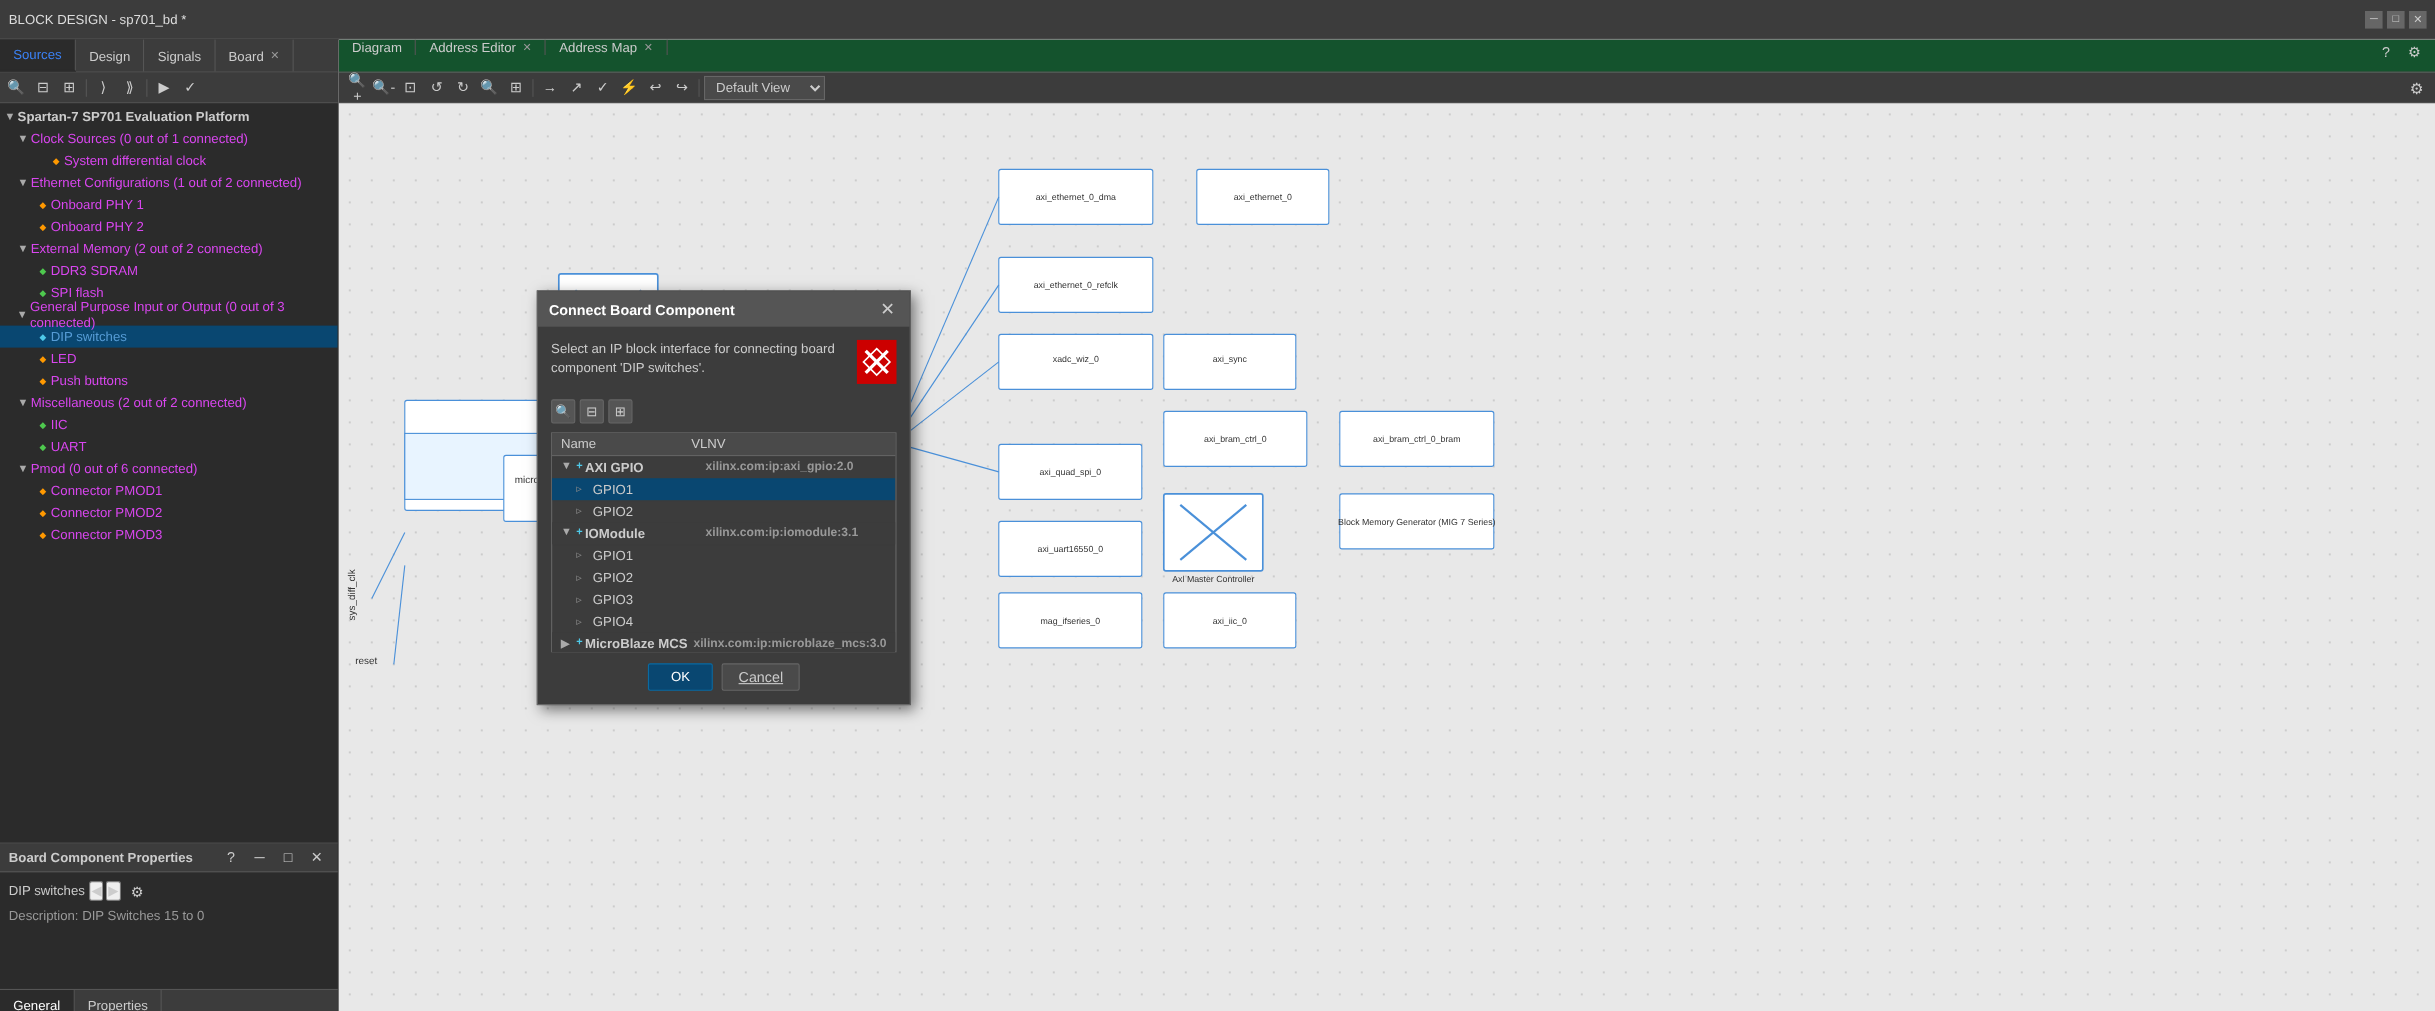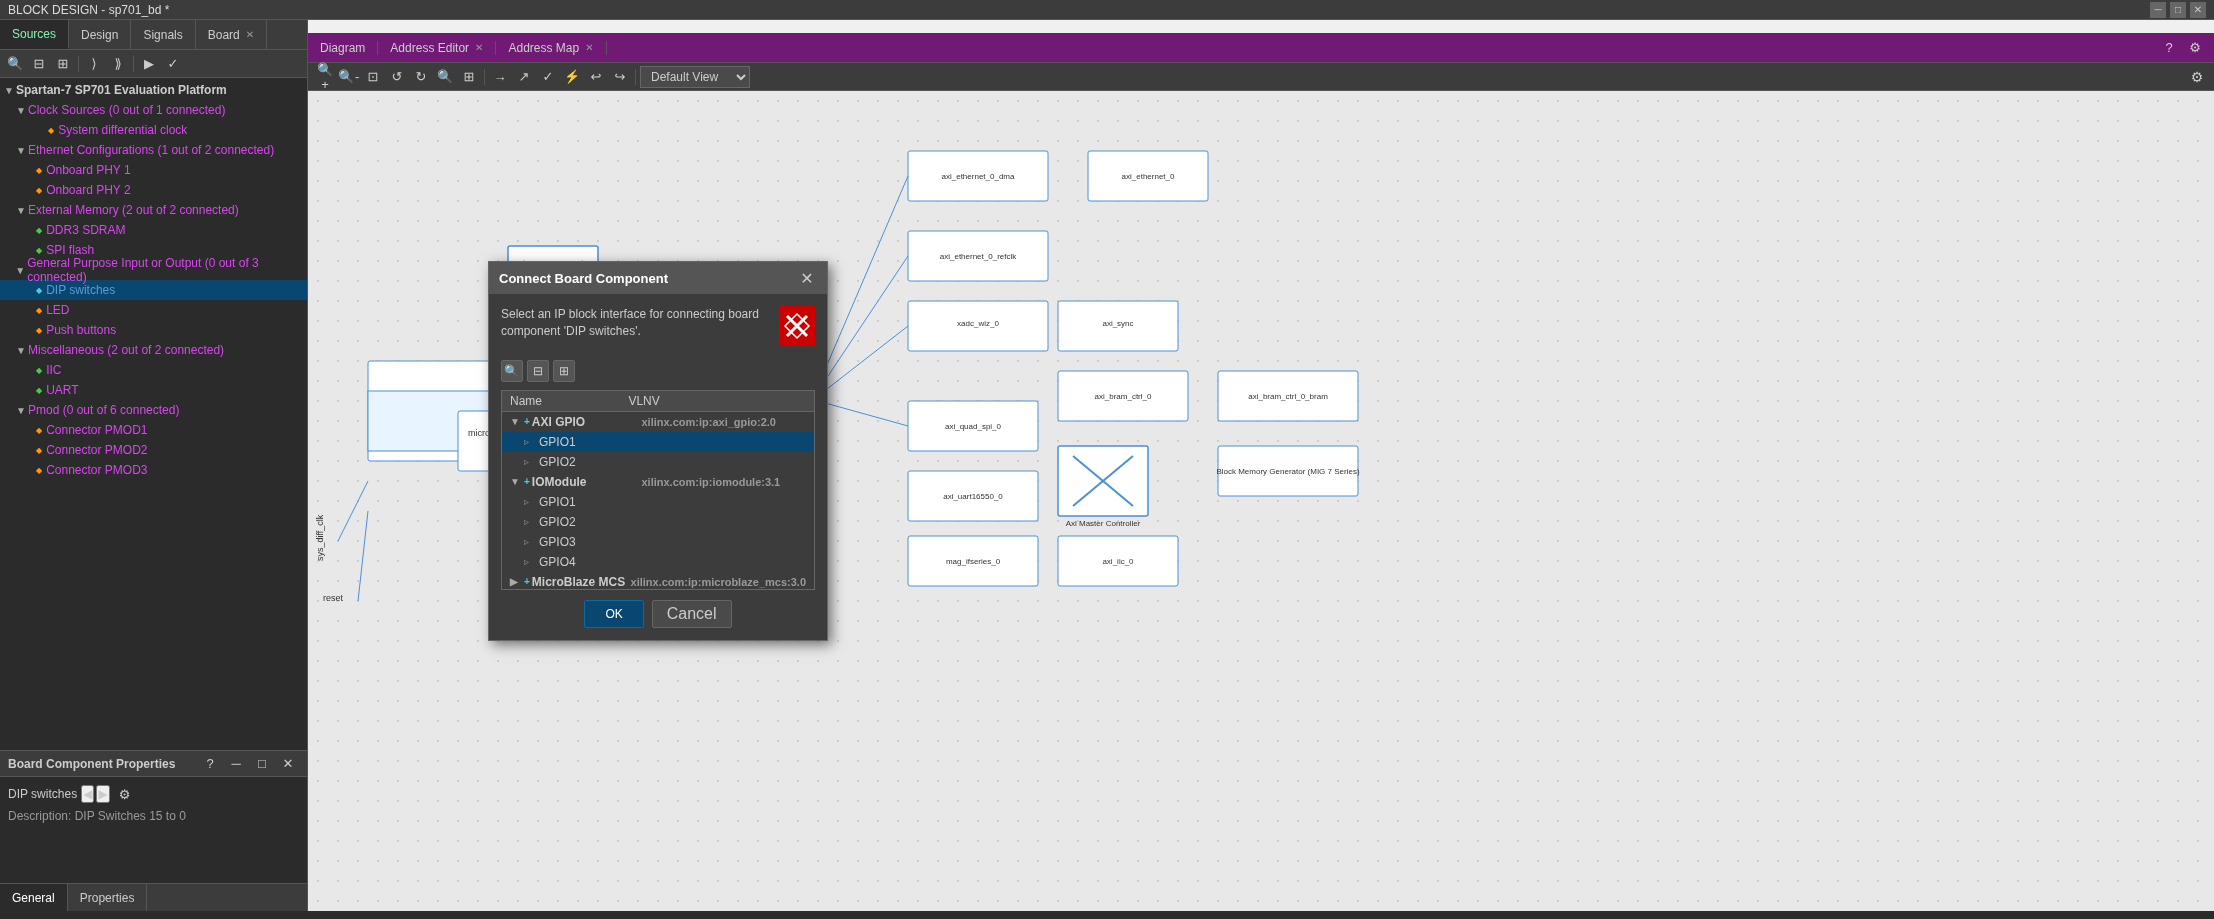--- a/index.html
+++ b/index.html
@@ -1,42 +1,42 @@
 <!DOCTYPE html>
 <html><head>
   <meta charset="utf-8">
   <style>
     * { box-sizing: border-box; margin: 0; padding: 0; }
     body { font-family: 'Segoe UI', Arial, sans-serif; font-size: 12px; background: #2b2b2b; color: #ccc; overflow: hidden; width: 2214px; height: 919px; }
 
     
     .title-bar {
       background: #3c3c3c;
-      height: 20px;
+      height: 36px;
       display: flex;
       align-items: center;
       padding: 0 8px;
       font-size: 12px;
       color: #ddd;
       border-bottom: 1px solid #555;
     }
     .title-bar-text { flex: 1; }
     .title-bar-controls { display: flex; gap: 4px; }
     .title-bar-btn { width: 16px; height: 16px; background: #666; border: none; color: #ccc; font-size: 10px; cursor: pointer; display: flex; align-items: center; justify-content: center; }
 
     
     .main-container { display: flex; height: calc(919px - 28px); }
 
     
     .left-panel { width: 308px; display: flex; flex-direction: column; background: #2b2b2b; border-right: 1px solid #555; flex-shrink: 0; }
 
     
     .tab-bar { display: flex; background: #3c3c3c; border-bottom: 1px solid #555; height: 30px; align-items: stretch; }
     .tab { padding: 0 12px; display: flex; align-items: center; cursor: pointer; font-size: 12px; color: #ccc; border-right: 1px solid #555; white-space: nowrap; }
-    .tab.active { background: #2b2b2b; color: #86efac; border-bottom: 2px solid #2b2b2b; }
+    .tab.active { background: #2b2b2b; color: #3b82f6; border-bottom: 2px solid #2b2b2b; }
     .tab .close-btn { margin-left: 6px; font-size: 10px; color: #999; cursor: pointer; }
 
     
     .toolbar { display: flex; align-items: center; padding: 3px 4px; background: #3c3c3c; border-bottom: 1px solid #555; gap: 2px; height: 28px; }
     .tool-btn { width: 22px; height: 22px; background: transparent; border: 1px solid transparent; color: #ccc; font-size: 13px; cursor: pointer; display: flex; align-items: center; justify-content: center; border-radius: 2px; }
     .tool-separator { width: 1px; height: 16px; background: #555; margin: 0 2px; }
 
     
     .tree-panel { flex: 1; overflow-y: auto; background: #2b2b2b; padding: 2px 0; }
     .tree-item { display: flex; align-items: center; padding: 2px 4px; cursor: pointer; height: 20px; }
@@ -60,21 +60,21 @@
     .prop-arrow { font-size: 12px; color: #ccc; cursor: pointer; }
     .prop-desc { font-size: 12px; color: #999; }
 
     
     .bottom-tabs { height: 28px; display: flex; align-items: stretch; background: #3c3c3c; border-top: 1px solid #555; }
     .bottom-tab { padding: 0 12px; display: flex; align-items: center; cursor: pointer; font-size: 12px; color: #ccc; border-right: 1px solid #555; }
     .bottom-tab.active { background: #2b2b2b; color: #fff; }
 
     
     .right-panel { flex: 1; background: #f0f0f0; position: relative; overflow: hidden; }
-    .diagram-tab-bar { display: flex; background: #701a75; border-bottom: 1px solid #555; height: 30px; align-items: center; margin-top: 13px; }
+    .diagram-tab-bar { display: flex; background: #14532d; border-bottom: 1px solid #555; height: 30px; align-items: flex-start; }
     .diagram-toolbar { display: flex; align-items: center; padding: 3px 6px; background: #3c3c3c; border-bottom: 1px solid #555; gap: 2px; height: 28px; }
     .view-select { background: #4a4a4a; border: 1px solid #666; color: #ccc; font-size: 12px; padding: 2px 6px; cursor: pointer; height: 22px; }
     .settings-btn { margin-left: auto; width: 22px; height: 22px; background: transparent; border: none; color: #ccc; font-size: 14px; cursor: pointer; }
 
     
     .diagram-canvas { width: 100%; height: calc(100% - 58px); background: #e8e8e8; position: relative; overflow: hidden; }
     .diagram-bg { width: 100%; height: 100%; background-image: radial-gradient(circle, #ccc 1px, transparent 1px); background-size: 20px 20px; }
 
     
     .dialog-overlay { position: absolute; top: 0; left: 0; width: 100%; height: 100%; z-index: 100; }
@@ -98,21 +98,21 @@
     .table-vlnv { flex: 1.5; color: #999; font-size: 11px; }
     .row-toggle { width: 14px; color: #aaa; font-size: 10px; }
     .table-header-row { display: flex; background: #4a4a4a; padding: 3px 8px; border-bottom: 1px solid #666; }
     .table-header-cell { color: #ccc; font-size: 12px; }
     .table-header-cell:first-child { flex: 1; }
     .table-header-cell:last-child { flex: 1.5; }
 
     
     .dialog-buttons { display: flex; justify-content: center; gap: 8px; margin-top: 10px; }
     .btn-ok { background: #094771; color: #fff; border: 1px solid #0a6aa1; padding: 4px 20px; cursor: pointer; font-size: 12px; border-radius: 2px; }
-    .btn-cancel { background: #4a4a4a; color: #ccc; border: 1px solid #666; padding: 4px 14px; cursor: pointer; font-size: 16px; border-radius: 2px; }
+    .btn-cancel { background: #4a4a4a; color: #ccc; border: 1px solid #666; padding: 4px 14px; cursor: pointer; font-size: 13px; border-radius: 2px; text-decoration: underline; }
 
     
     ::-webkit-scrollbar { width: 8px; height: 8px; }
     ::-webkit-scrollbar-track { background: #2b2b2b; }
     ::-webkit-scrollbar-thumb { background: #555; border-radius: 2px; }
 
     .group-icon { color: #4ec9e8; margin-right: 2px; font-size: 10px; }
     .sub-icon { color: #888; margin-right: 2px; font-size: 10px; }
   </style>
 </head>

